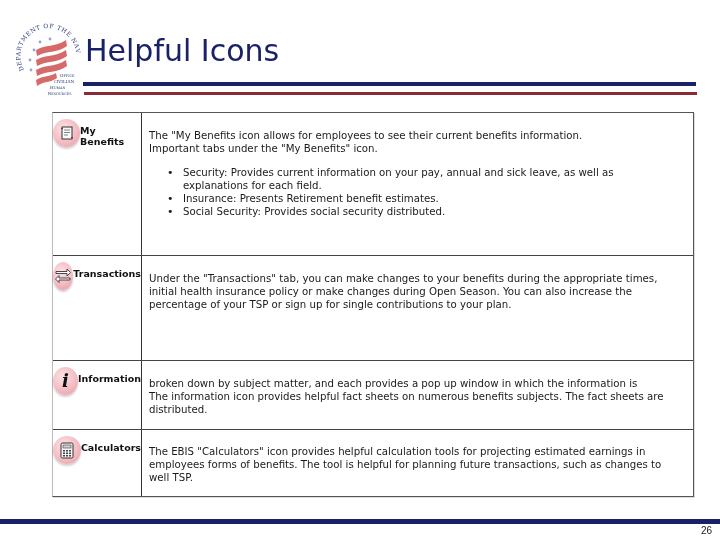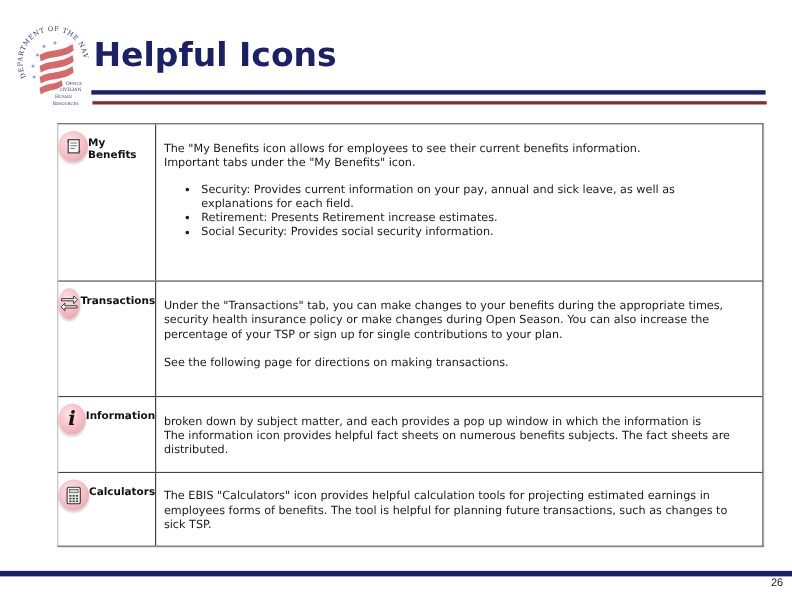--- a/index.html
+++ b/index.html
@@ -2,21 +2,21 @@
 <html><head>
 <meta charset="utf-8">
 <style>
   * { box-sizing: border-box; margin: 0; padding: 0; }
   html, body { width: 720px; height: 540px; background: #ffffff; overflow: hidden; }
   body { position: relative; font-family: "DejaVu Sans", sans-serif; color: #1a1a1a; }
 
   .logo { position: absolute; left: 14px; top: 22px; width: 70px; height: 76px; }
   .title {
     position: absolute; left: 85px; top: 33px;
-    font-family: "DejaVu Sans", sans-serif; font-weight: bold;
+    font-family: "DejaVu Sans", sans-serif; font-weight: normal;
     font-size: 30px; color: #1b2168; letter-spacing: 0px;
   }
   .rule-navy { position: absolute; left: 83px; top: 82px; width: 613px; height: 4px; background: #1b2168; }
   .rule-red  { position: absolute; left: 84px; top: 92px; width: 613px; height: 3px; background: #8b2a35; }
 
   .table-wrap {
     position: absolute; left: 52px; top: 112px; width: 642px; height: 385px;
     border: 1px solid #555; border-left-color: #bbb;
     box-shadow: 1px 1px 0 #ddd;
   }
@@ -103,42 +103,41 @@
           <line x1="5" y1="10" x2="9" y2="10" stroke="#666" stroke-width="0.8"></line>
         </svg>
       </div>
       <div class="icon-label">My Benefits</div>
     </div>
     <div class="text-cell" style="padding-top:16px;">
       <p>The "My Benefits icon allows for employees to see their current benefits information.</p>
       <p>Important tabs under the "My Benefits" icon.</p>
       <ul>
         <li><span>Security: Provides current information on your pay, annual and sick leave, as well as</span><br><span>explanations for each field.</span></li>
-        <li><span>Retirement: Presents Retirement increase estimates.</span></li>
-        <li><span>Social Security: Provides social security information.</span></li>
+        <li><span>Insurance: Presents Retirement benefit estimates.</span></li>
+        <li><span>Social Security: Provides social security distributed.</span></li>
       </ul>
     </div>
   </div>
 
   <div class="row" style="top:143px; height:105px;">
     <div class="icon-cell">
       <div class="icon-circle">
         <svg width="18" height="16" viewBox="0 0 18 16">
           <path d="M2,5 H13 V2.5 L16.5,6 L13,9.5 V7 H2 Z" fill="#fff" stroke="#333" stroke-width="0.9" transform="translate(0,-1.5)"></path>
           <path d="M16,11 H5 V8.5 L1.5,12 L5,15.5 V13 H16 Z" fill="#fff" stroke="#333" stroke-width="0.9" transform="translate(0,-1)"></path>
         </svg>
       </div>
       <div class="icon-label">Transactions</div>
     </div>
     <div class="text-cell" style="padding-top:16px;">
       <p>Under the "Transactions" tab, you can make changes to your benefits during the appropriate times,</p>
-      <p>security health insurance policy or make changes during Open Season.  You can also increase the</p>
+      <p>initial health insurance policy or make changes during Open Season.  You can also increase the</p>
       <p>percentage of your TSP or sign up for single contributions to your plan.</p>
       <div class="gap"></div>
-      <p>See the following page for directions on making transactions.</p>
     </div>
   </div>
 
   <div class="row" style="top:248px; height:69px;">
     <div class="icon-cell">
       <div class="icon-circle">
         <span style="font-family:'DejaVu Serif',serif;font-style:italic;font-weight:bold;font-size:18px;color:#111;line-height:1;">i</span>
       </div>
       <div class="icon-label">Information</div>
     </div>
@@ -166,19 +165,19 @@
               <rect x="6" y="13" width="2" height="1.5"></rect>
               <rect x="9" y="13" width="2" height="1.5"></rect>
           </g>
         </svg>
       </div>
       <div class="icon-label">Calculators</div>
     </div>
     <div class="text-cell" style="padding-top:15px;">
       <p>The EBIS "Calculators" icon provides helpful calculation tools for projecting estimated earnings in</p>
       <p>employees forms of benefits.  The tool is helpful for planning future transactions, such as changes to</p>
-      <p>sick TSP.</p>
+      <p>well TSP.</p>
     </div>
   </div>
 </div>
 
 <div class="bottom-bar"></div>
 <div class="page-num">26</div>
 
 </body></html>

